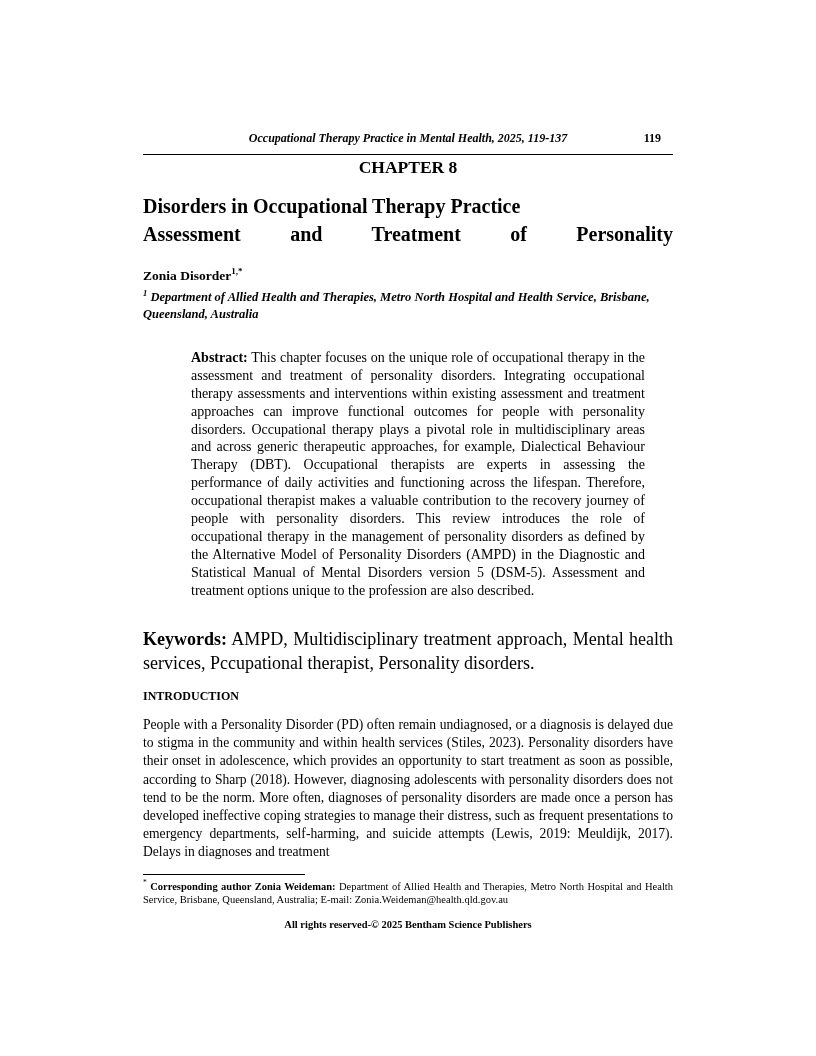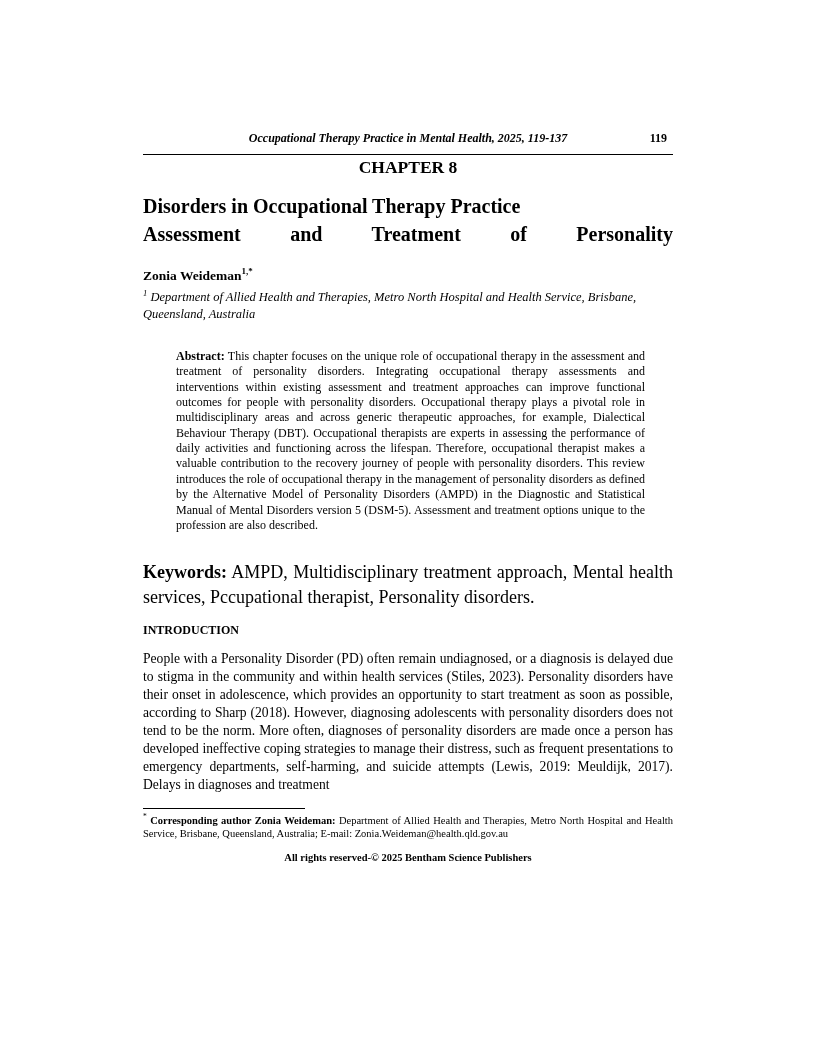--- a/index.html
+++ b/index.html
@@ -26,21 +26,21 @@
     font-size: 12px;
     text-align: center;
     height: 16px;
   }
   .running-head .citation {
     font-weight: bold;
     font-style: italic;
   }
   .running-head .pagenum {
     position: absolute;
-    right: 6px;
+    right: 12px;
     top: 0;
     font-weight: bold;
     font-style: normal;
   }
   .head-rule {
     border: none;
     border-top: 1.6px solid #000;
     margin-top: 7px;
   }
   .chapter-label {
@@ -64,27 +64,28 @@
     margin-top: 17px;
     font-size: 13.5px;
     font-weight: bold;
   }
   .author-line sup { font-size: 9px; }
   .affiliation {
     margin-top: 5px;
     font-size: 12.5px;
     font-style: italic;
     line-height: 1.3;
+    font-weight: bold;
   }
   .affiliation sup { font-size: 8.5px; }
   .abstract {
     margin-top: 27px;
-    margin-left: 33px;
+    margin-left: 48px;
     margin-right: 28px;
-    font-size: 12px;
+    font-size: 14px;
     line-height: 1.28;
     text-align: justify;
   }
   .abstract b { font-weight: bold; }
   .keywords {
     margin-top: 27px;
     font-size: 18px;
     line-height: 1.38;
     text-align: justify;
   }
@@ -135,21 +136,21 @@
     <hr class="head-rule">
 
     <div class="chapter-label">CHAPTER 8</div>
 
     <h1 class="chapter-title">
       <span class="t-line">Disorders in Occupational Therapy Practice</span>
       <span class="t-line justify-line">Assessment and Treatment of Personality</span>
     </h1>
 
     <div class="author-line">
-      <span>Zonia Weideman</span><sup>1,*</sup>
+      <span>Zonia Disorder</span><sup>1,*</sup>
     </div>
 
     <div class="affiliation">
       <sup>1</sup><span> Department of Allied Health and Therapies, Metro North Hospital and Health Service, Brisbane, Queensland, Australia</span>
     </div>
 
     <div class="abstract">
       <b>Abstract:</b><span> This chapter focuses on the unique role of occupational therapy in the assessment and treatment of personality disorders. Integrating occupational therapy assessments and interventions within existing assessment and treatment approaches can improve functional outcomes for people with personality disorders. Occupational therapy plays a pivotal role in multidisciplinary areas and across generic therapeutic approaches, for example, Dialectical Behaviour Therapy (DBT). Occupational therapists are experts in assessing the performance of daily activities and functioning across the lifespan. Therefore, occupational therapist makes a valuable contribution to the recovery journey of people with personality disorders. This review introduces the role of occupational therapy in the management of personality disorders as defined by the Alternative Model of Personality Disorders (AMPD) in the Diagnostic and Statistical Manual of Mental Disorders version 5 (DSM-5). Assessment and treatment options unique to the profession are also described.</span>
     </div>
 

